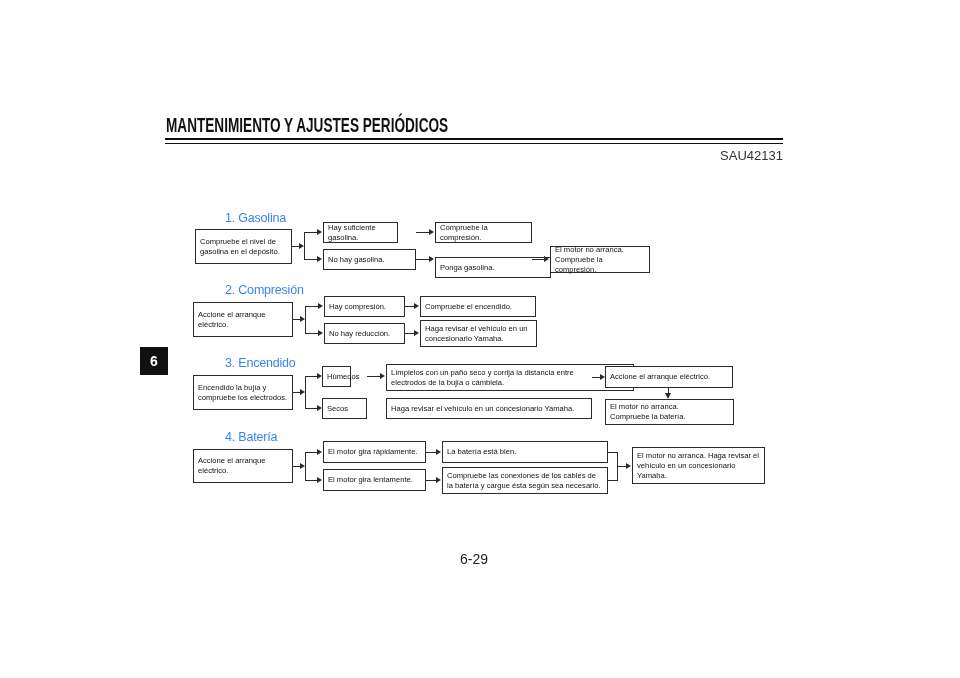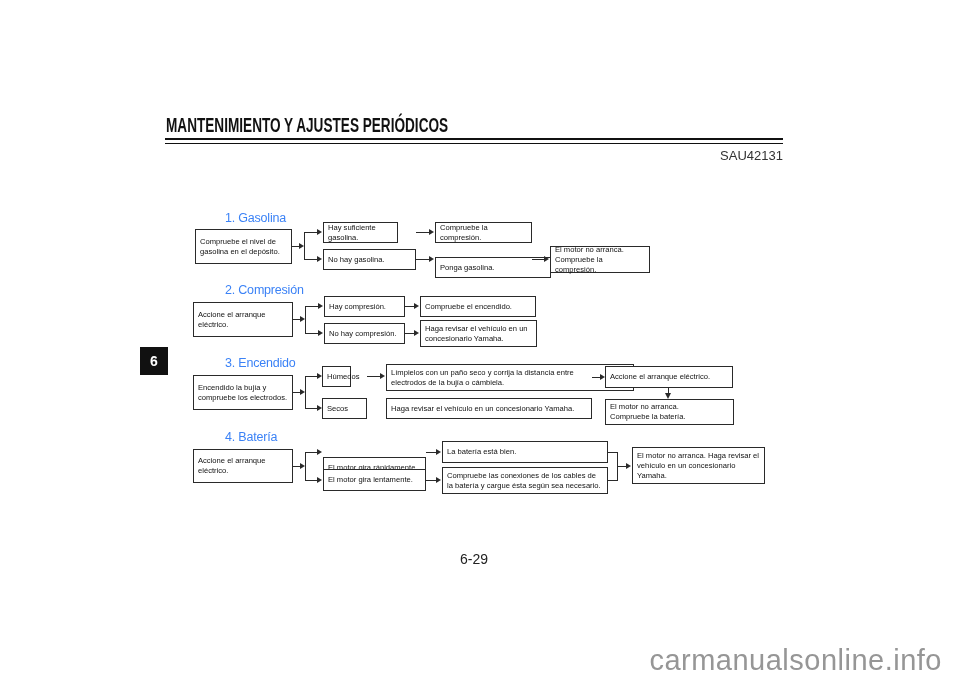--- a/index.html
+++ b/index.html
@@ -70,21 +70,21 @@
     <div class="hl" style="left:532px;top:259px;width:12px;"></div>
     <div class="arr" style="left:544px;top:256px;"></div>
   </div>
 
   <div>
     <div class="fct" style="left:197px;top:283px;">2. Compresión</div>
     <div class="box" style="left:193px;top:302px;width:100px;height:35px;">Accione el arranque
 eléctrico.</div>
     <div class="box" style="left:324px;top:296px;width:81px;height:21px;">Hay compresión.</div>
     <div class="box" style="left:420px;top:296px;width:116px;height:21px;">Compruebe el encendido.</div>
-    <div class="box" style="left:324px;top:323px;width:81px;height:21px;">No hay compresión.</div>
+    <div class="box" style="left:324px;top:323px;width:81px;height:21px;">No hay reducción.</div>
     <div class="box" style="left:420px;top:320px;width:117px;height:27px;">Haga revisar el vehículo en un
 concesionario Yamaha.</div>
     <div class="hl" style="left:293px;top:319px;width:7px;"></div>
     <div class="arr" style="left:300px;top:316px;"></div>
     <div class="vl" style="left:305px;top:306px;height:28px;"></div>
     <div class="hl" style="left:305px;top:306px;width:13px;"></div>
     <div class="arr" style="left:318px;top:303px;"></div>
     <div class="hl" style="left:305px;top:333px;width:13px;"></div>
     <div class="arr" style="left:318px;top:330px;"></div>
     <div class="hl" style="left:405px;top:306px;width:9px;"></div>
@@ -117,21 +117,21 @@
     <div class="hl" style="left:592px;top:377px;width:8px;"></div>
     <div class="arr" style="left:600px;top:374px;"></div>
     <div class="vl" style="left:668px;top:388px;height:6px;"></div>
     <div class="ard" style="left:665px;top:393px;"></div>
   </div>
 
   <div>
     <div class="fct" style="left:197px;top:430px;">4. Batería</div>
     <div class="box" style="left:193px;top:449px;width:100px;height:34px;">Accione el arranque
 eléctrico.</div>
-    <div class="box" style="left:323px;top:457px;width:103px;height:22px;text-decoration:underline;">El motor gira rápidamente.</div>
+    <div class="box" style="left:323px;top:441px;width:103px;height:22px;">El motor gira rápidamente.</div>
     <div class="box" style="left:442px;top:441px;width:166px;height:22px;">La batería está bien.</div>
     <div class="box" style="left:323px;top:469px;width:103px;height:22px;">El motor gira lentamente.</div>
     <div class="box" style="left:442px;top:467px;width:166px;height:27px;">Compruebe las conexiones de los cables de
 la batería y cargue ésta según sea necesario.</div>
     <div class="box" style="left:632px;top:447px;width:133px;height:37px;">El motor no arranca. Haga revisar el
 vehículo en un concesionario
 Yamaha.</div>
     <div class="hl" style="left:293px;top:466px;width:7px;"></div>
     <div class="arr" style="left:300px;top:463px;"></div>
     <div class="vl" style="left:305px;top:452px;height:29px;"></div>
@@ -144,15 +144,14 @@
     <div class="hl" style="left:426px;top:480px;width:10px;"></div>
     <div class="arr" style="left:436px;top:477px;"></div>
     <div class="hl" style="left:608px;top:452px;width:10px;"></div>
     <div class="hl" style="left:608px;top:480px;width:10px;"></div>
     <div class="vl" style="left:617px;top:452px;height:29px;"></div>
     <div class="hl" style="left:617px;top:466px;width:9px;"></div>
     <div class="arr" style="left:626px;top:463px;"></div>
   </div>
 
   <div class="page-number">6-29</div>
-  <div class="watermark">carmanualsonline.info</div>
 
 </div>
 
 </body></html>

